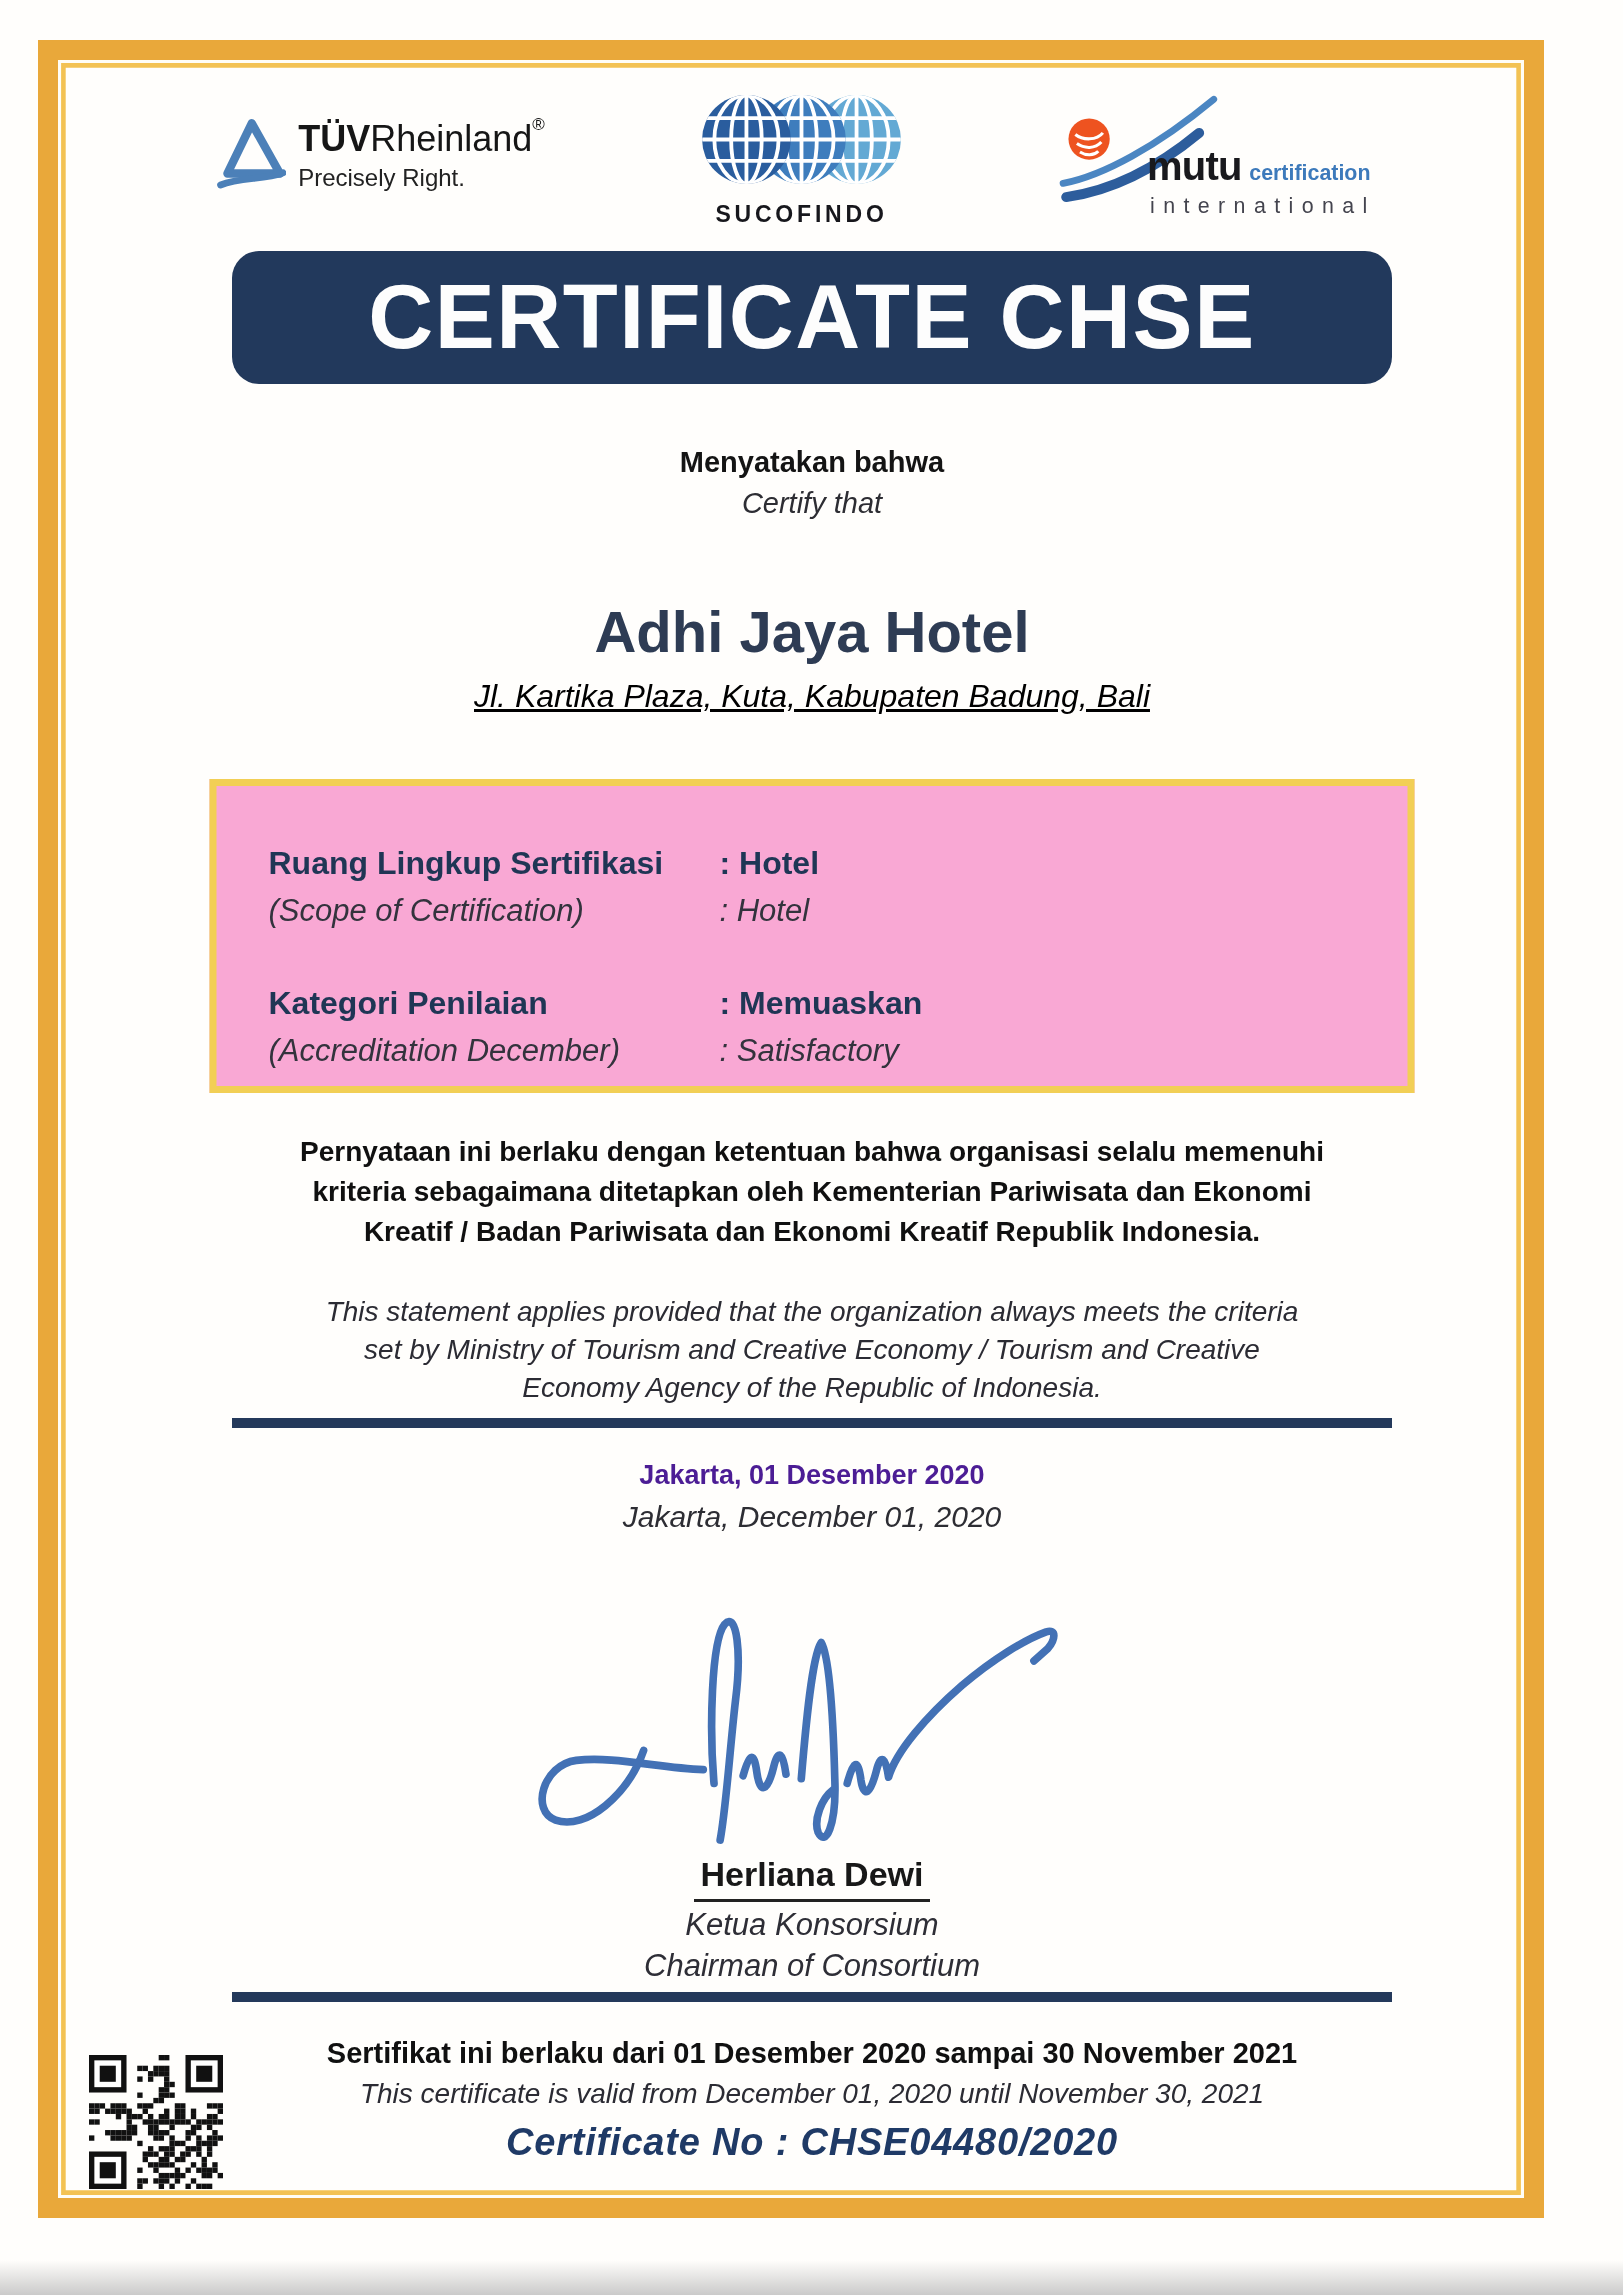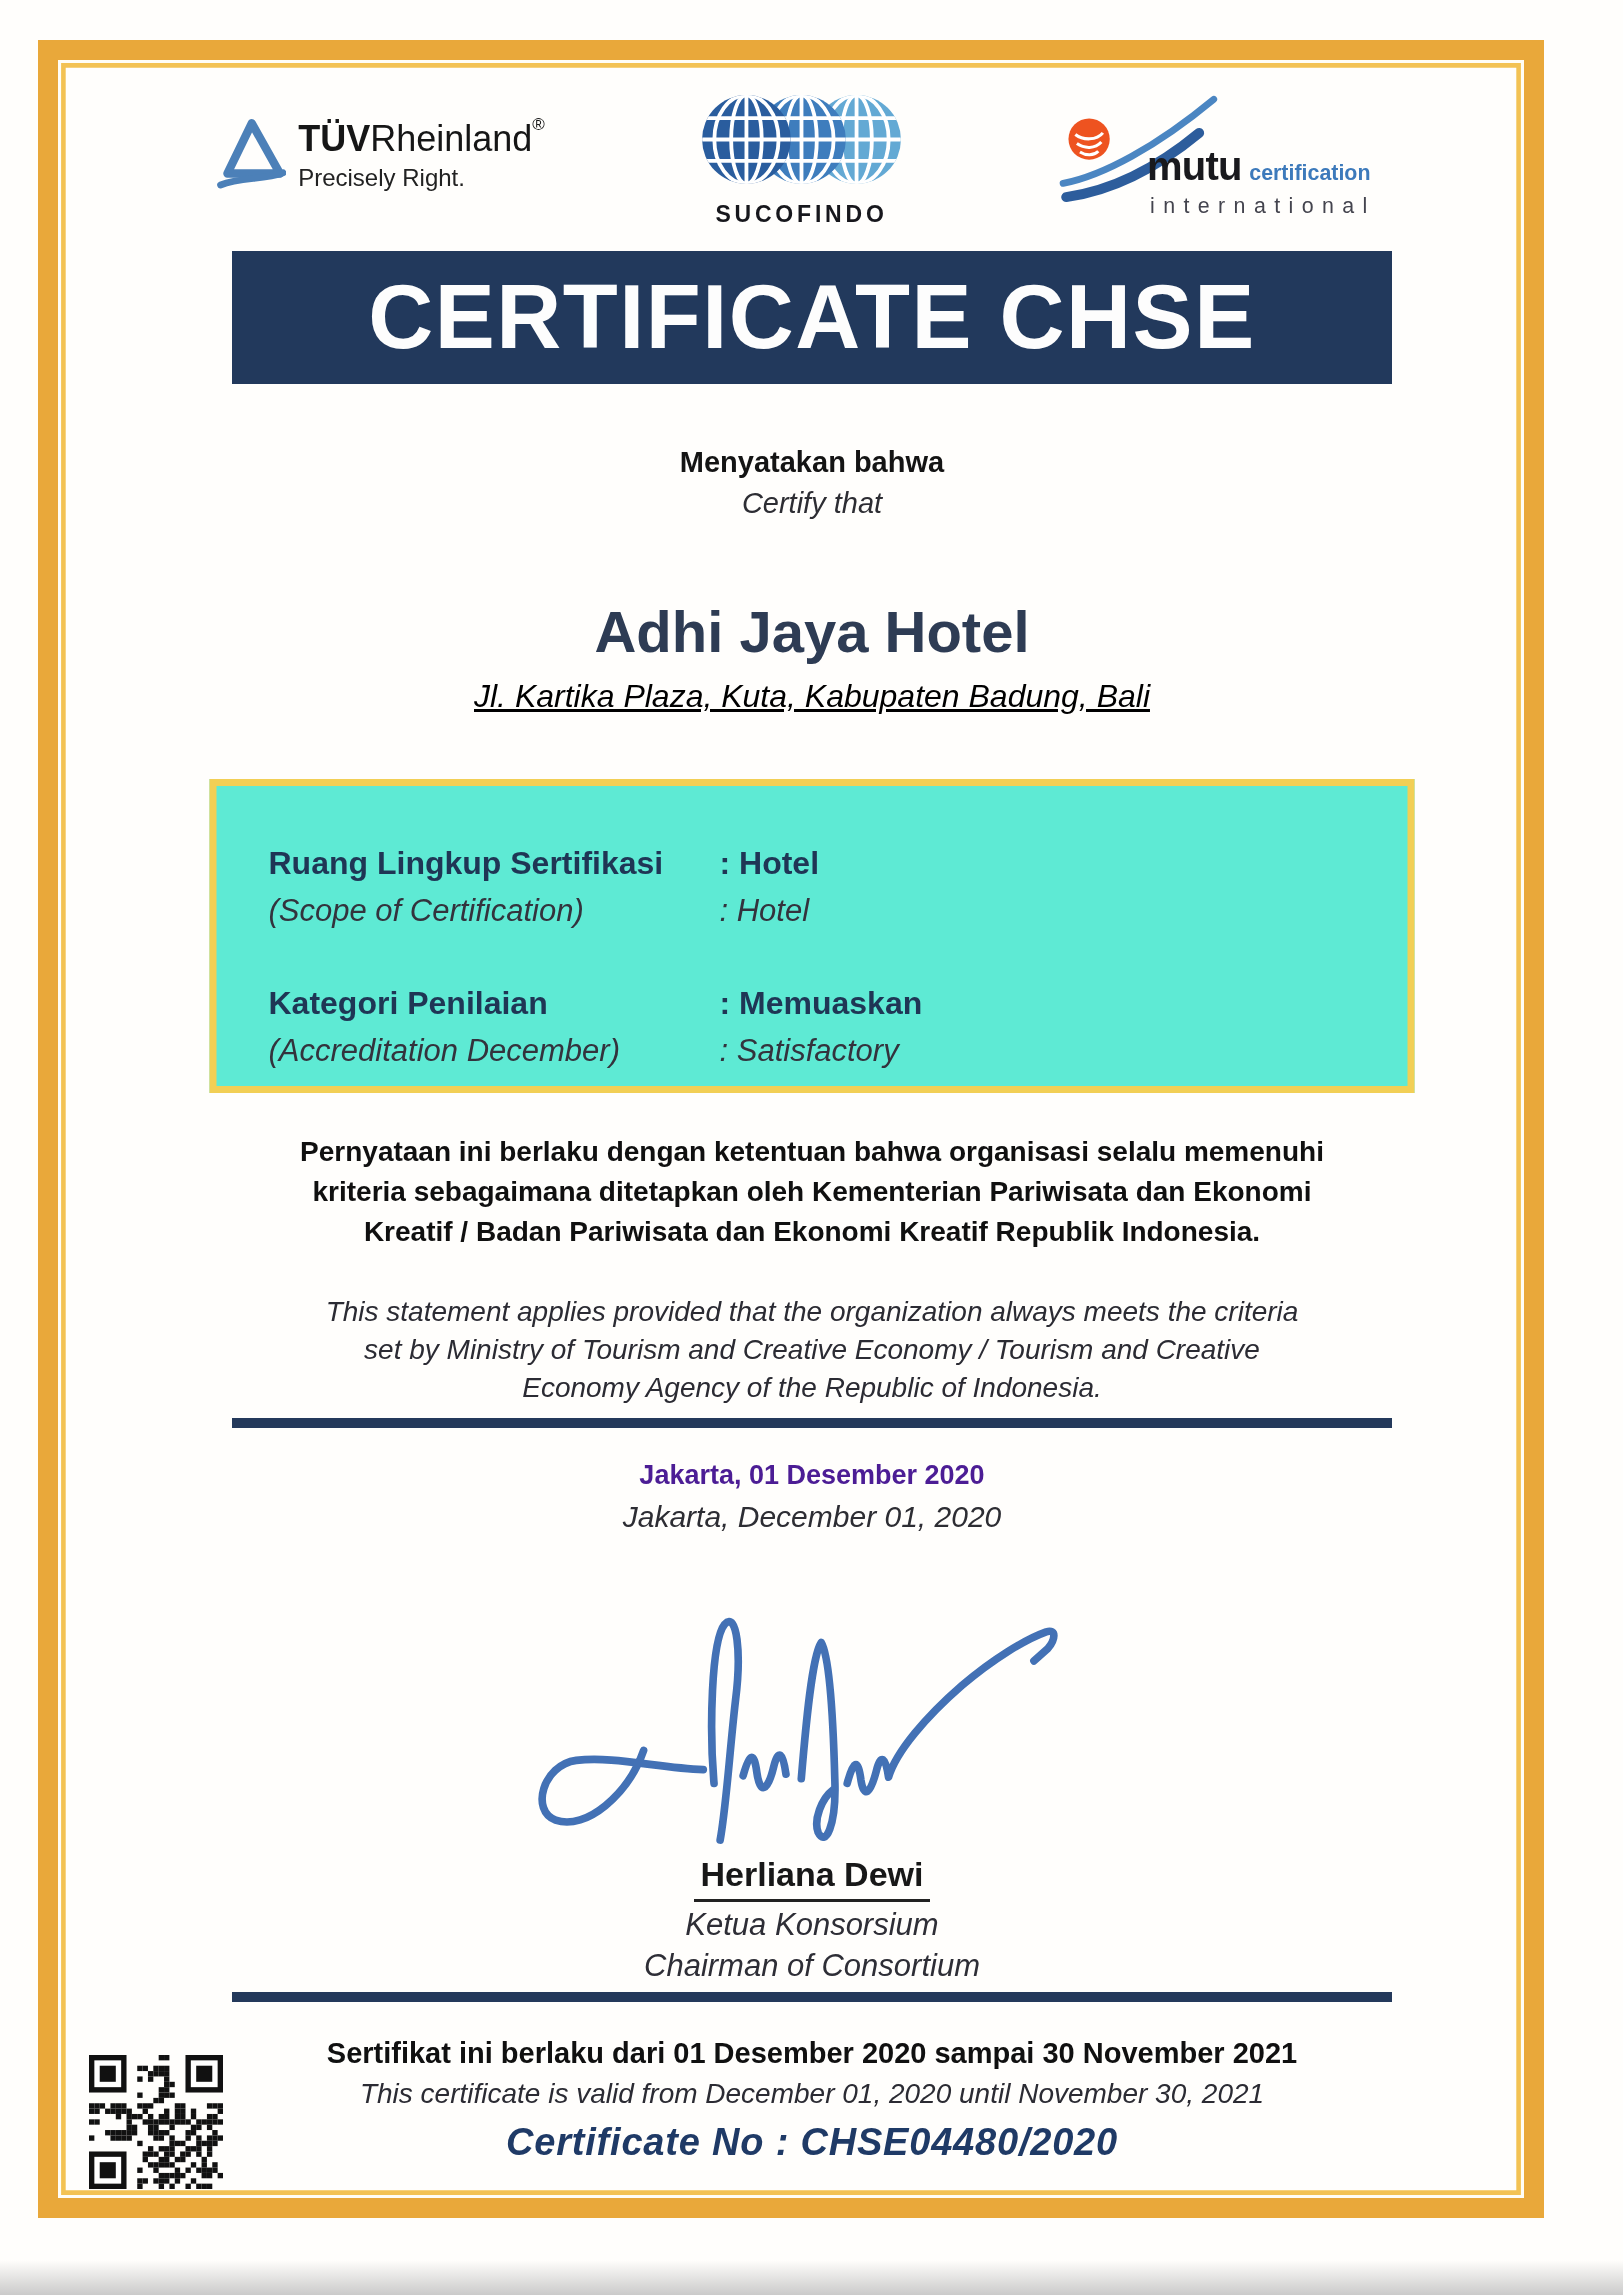--- a/index.html
+++ b/index.html
@@ -27,35 +27,35 @@
 
   .mutu{left:1057px;top:93px;width:398px;height:130px;}
   .mutu svg{position:absolute;left:0;top:0;}
   .mutu-textline{position:absolute;left:90px;top:51px;display:flex;align-items:baseline;gap:7.7px;white-space:nowrap;}
   .mutu-brand{font-size:40px;font-weight:700;color:#19191d;letter-spacing:-0.8px;}
   .mutu-cert{font-size:21.4px;font-weight:700;color:#3D7ABB;}
   .mutu-intl{position:absolute;left:93px;top:101px;font-size:21.4px;color:#44444e;letter-spacing:8.4px;white-space:nowrap;}
 
   
   .banner{position:absolute;left:50%;transform:translateX(-50%);top:251px;width:1160px;height:133px;
-          background:#22395C;display:flex;align-items:center;justify-content:center;}
+          background:#22395C;display:flex;align-items:center;justify-content:center;border-radius:27px;}
   .banner-title{color:#fdfdfd;font-size:90px;font-weight:700;letter-spacing:1.5px;white-space:nowrap;}
 
   
   .cline{position:absolute;left:0;right:0;text-align:center;white-space:nowrap;}
 
   .intro-id{top:446px;font-size:29px;font-weight:700;color:#141414;}
   .intro-en{top:487px;font-size:29px;font-style:italic;color:#2d2d33;}
 
   .hotel-name{top:598px;font-size:58px;font-weight:700;color:#2E3C54;text-align:center;}
   .hotel-address{top:678px;font-size:32px;font-style:italic;color:#000000;text-decoration:underline;}
 
   
   .scope-box{position:absolute;left:50%;transform:translateX(-50%);top:779px;width:1191px;height:300px;
-             border:7.7px solid #F2CF55;background:#5eead4;}
+             border:7.7px solid #F2CF55;background:#f9a8d4;}
   .scope-grid{display:grid;grid-template-columns:451px auto;padding:54px 0 0 52px;row-gap:1.5px;}
   .s-b{font-size:32px;font-weight:700;color:#1F3655;line-height:1.45;}
   .s-i{font-size:31px;font-style:italic;color:#33333d;line-height:1.5;}
   .group-gap{height:43px;grid-column:1 / span 2;}
 
   
   .stmt-id{top:1132px;font-size:28px;font-weight:700;color:#101010;line-height:40px;}
   .stmt-en{top:1293px;font-size:28px;font-style:italic;color:#2b2b33;line-height:38px;}
   .stmt-id div,.stmt-en div{white-space:nowrap;}
 

